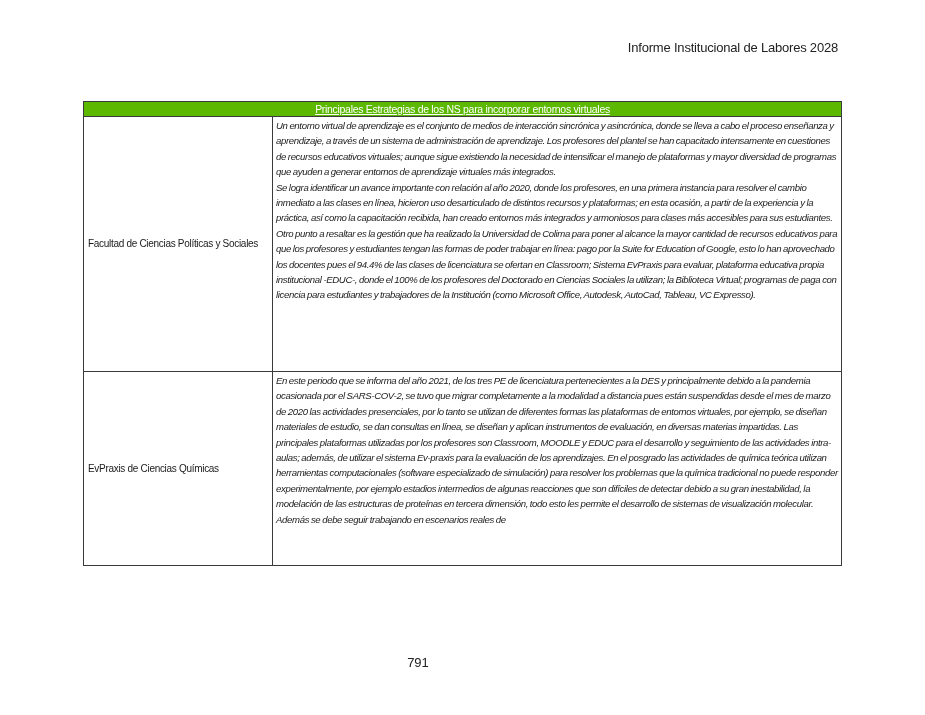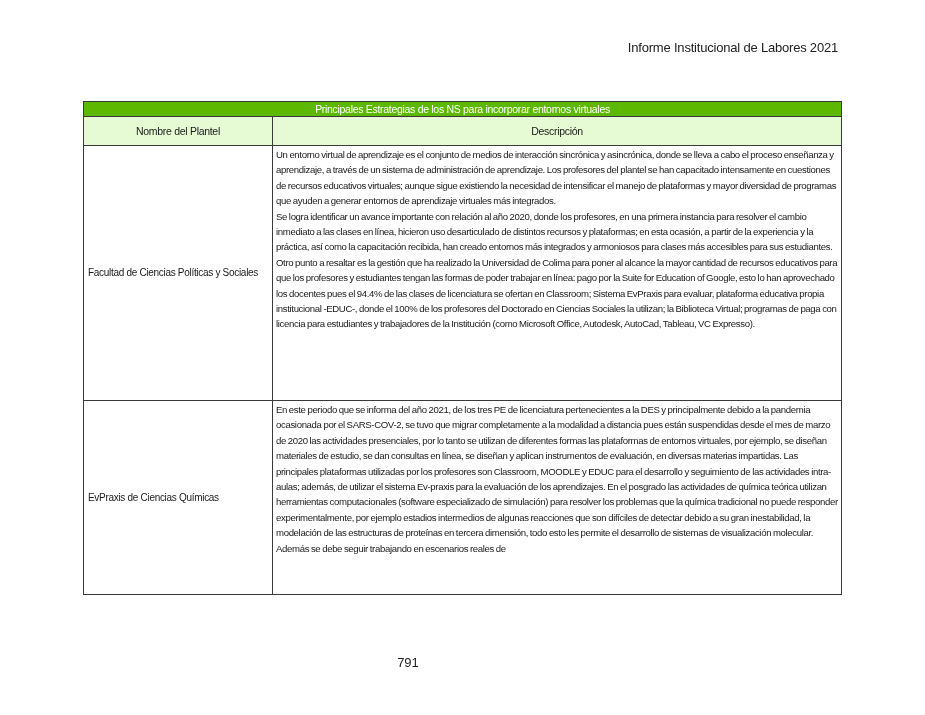--- a/index.html
+++ b/index.html
@@ -41,20 +41,21 @@
     }
     .title-row th {
       background: #5cb800;
       color: #ffffff;
       font-size: 10.5px;
       height: 14px;
       line-height: 14px;
       text-align: center;
       letter-spacing: -0.3px;
       border-bottom: 1px solid #3a3a3a;
+      text-decoration: underline;
     }
     .col-header th {
       background: #e6fbd4;
       color: #1a1a1a;
       font-size: 10.5px;
       height: 28px;
       text-align: center;
       letter-spacing: -0.3px;
     }
     .col-name { width: 189px; }
@@ -69,56 +70,53 @@
     .desc-cell {
       font-size: 9.6px;
       line-height: 15.4px;
       padding: 1px 3px 0 3px;
       vertical-align: top;
       letter-spacing: -0.35px;
       word-spacing: -0.5px;
     }
     .desc-cell p {
       margin: 0;
+      font-style: italic;
     }
     .row-1 .desc-cell { height: 253px; }
     .row-2 .desc-cell { height: 192px; overflow: hidden; }
     .page-number {
       position: absolute;
       top: 655px;
-      left: 6px;
+      left: 16px;
       width: 806px;
       text-align: center;
       font-size: 13px;
       color: #222;
       padding-left: 0;
     }
     .page-number span {
       position: relative;
       left: -1px;
     }
   </style>
 </head>
 <body>
 
-<div class="page-header">Informe Institucional de Labores 2021</div>
+<div class="page-header">Informe Institucional de Labores 2028</div>
 
 <div class="table-wrap">
   <table>
     <colgroup>
       <col class="col-name">
       <col class="col-desc">
     </colgroup>
     <thead>
       <tr class="title-row">
         <th colspan="2">Principales Estrategias de los NS para incorporar entornos virtuales</th>
-      </tr>
-      <tr class="col-header">
-        <th>Nombre del Plantel</th>
-        <th>Descripción</th>
       </tr>
     </thead>
     <tbody>
       <tr class="row-1">
         <td class="name-cell">Facultad de Ciencias Políticas y Sociales</td>
         <td class="desc-cell">
           <p>Un entorno virtual de aprendizaje es el conjunto de medios de interacción sincrónica y asincrónica, donde se lleva a cabo el proceso enseñanza y aprendizaje, a través de un sistema de administración de aprendizaje. Los profesores del plantel se han capacitado intensamente en cuestiones de recursos educativos virtuales; aunque sigue existiendo la necesidad de intensificar el manejo de plataformas y mayor diversidad de programas que ayuden a generar entornos de aprendizaje virtuales más integrados.</p>
           <p>Se logra identificar un avance importante con relación al año 2020, donde los profesores, en una primera instancia para resolver el cambio inmediato a las clases en línea, hicieron uso desarticulado de distintos recursos y plataformas; en esta ocasión, a partir de la experiencia y la práctica, así como la capacitación recibida, han creado entornos más integrados y armoniosos para clases más accesibles para sus estudiantes.</p>
           <p>Otro punto a resaltar es la gestión que ha realizado la Universidad de Colima para poner al alcance la mayor cantidad de recursos educativos para que los profesores y estudiantes tengan las formas de poder trabajar en línea: pago por la Suite for Education of Google, esto lo han aprovechado los docentes pues el 94.4% de las clases de licenciatura se ofertan en Classroom; Sistema EvPraxis para evaluar, plataforma educativa propia institucional -EDUC-, donde el 100% de los profesores del Doctorado en Ciencias Sociales la utilizan; la Biblioteca Virtual; programas de paga con licencia para estudiantes y trabajadores de la Institución (como Microsoft Office, Autodesk, AutoCad, Tableau, VC Expresso).</p>
         </td>

